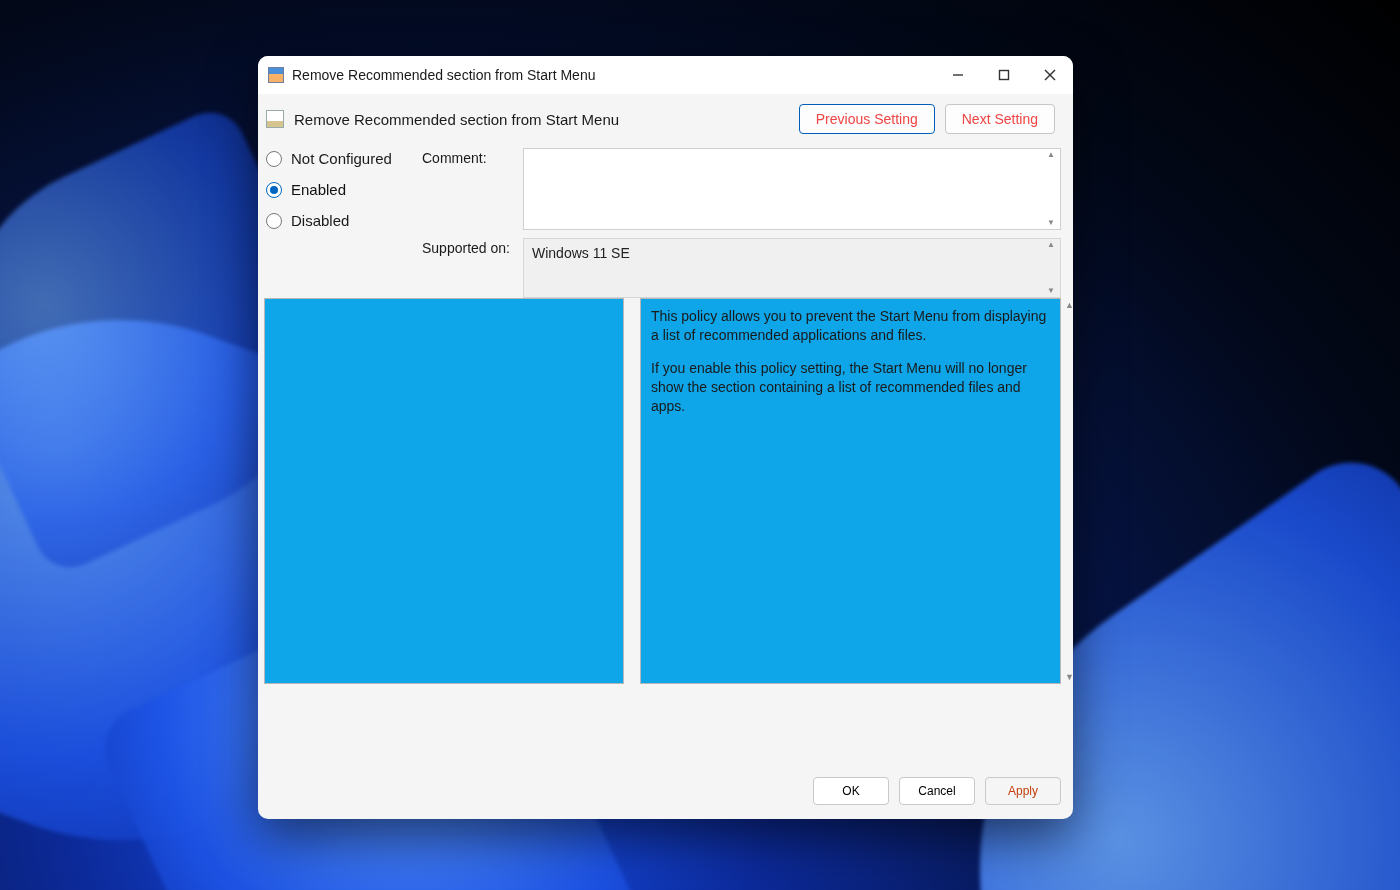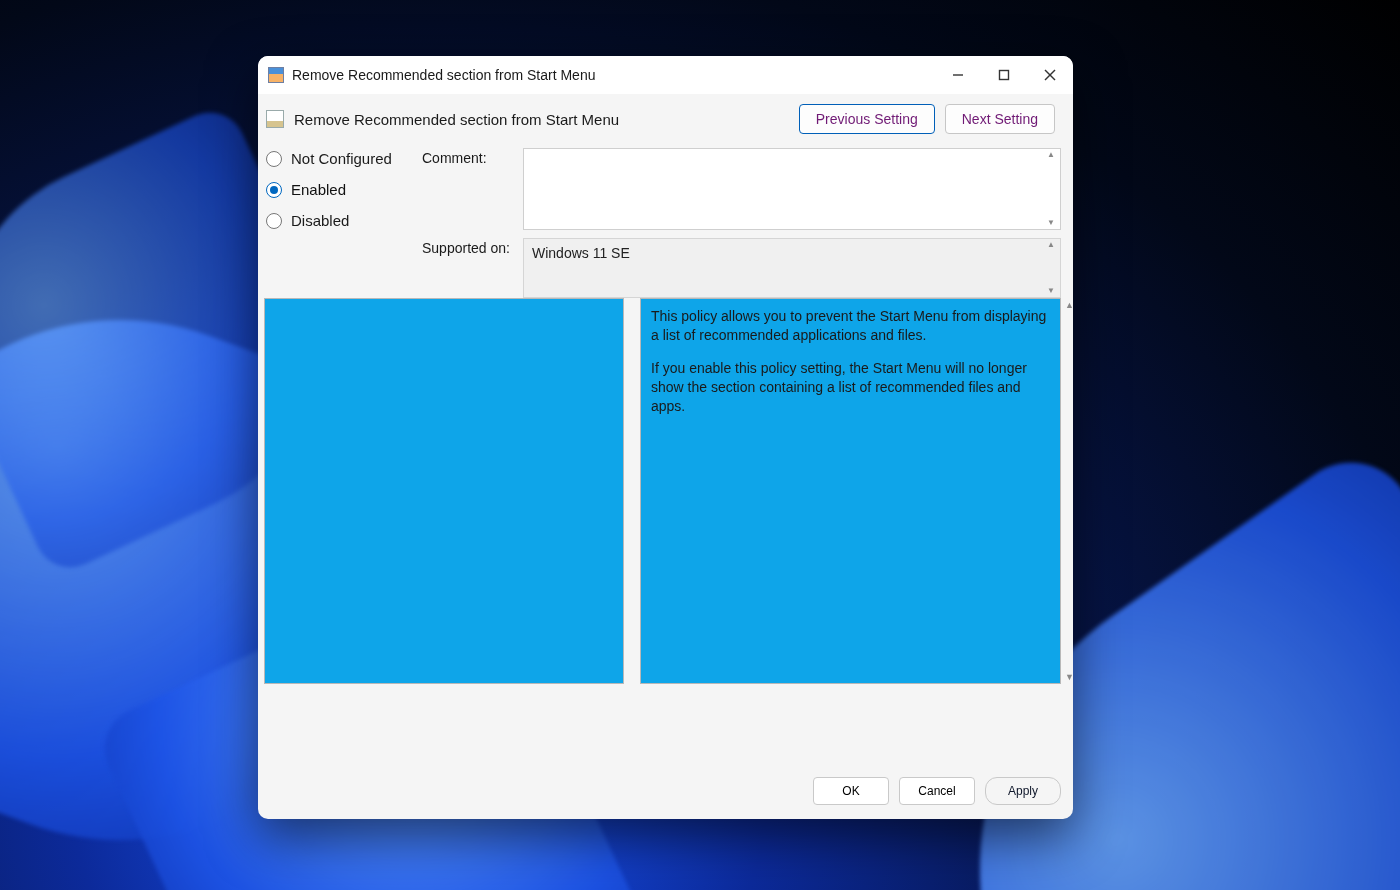--- a/index.html
+++ b/index.html
@@ -73,21 +73,21 @@
     gap: 10px;
   }
   .setting-icon {
     width:18px; height:18px;
     border:1px solid #9aa; background:#fff;
     box-shadow: inset 0 -6px 0 #d6c48f;
   }
   .setting-title { font-size:15px; flex:0 0 auto; }
   .nav-buttons { margin-left:auto; display:flex; gap:10px; padding-right:6px;}
   .nav-btn {
-    border:1px solid #005fb8; color:#701a75; background:#fdfdfd;
+    border:1px solid #005fb8; color:#ef4444; background:#fdfdfd;
     padding: 6px 16px; border-radius:4px; font-size:14px;
   }
   .nav-btn.secondary { border-color:#c6c6c6; }
 
   
   .config-grid {
     display:grid;
     grid-template-columns: 150px 95px 1fr;
     column-gap: 6px;
     padding: 4px 12px 0 8px;
@@ -124,21 +124,21 @@
   .help-scroll { position:absolute; right:-13px; top:2px; font-size:9px; color:#888;}
 
   
   .footer {
     display:flex; justify-content:flex-end; gap:10px; padding:8px 12px 14px 12px;
   }
   .btn {
     min-width:76px; text-align:center; padding:6px 16px;
     background:#ffffff; border:1px solid #c9c9c9; border-radius:4px; font-size:12px;
   }
-  .btn.disabled { color:#0f172a; background:#f5f5f5;border-radius:12px;}
+  .btn.disabled { color:#c2410c; background:#f5f5f5;}
 </style>
 </head>
 <body>
 
 <div class="bg-petals">
   <div class="petal p1"></div>
   <div class="petal p2"></div>
   <div class="petal p3"></div>
   <div class="petal p4"></div>
 </div>

